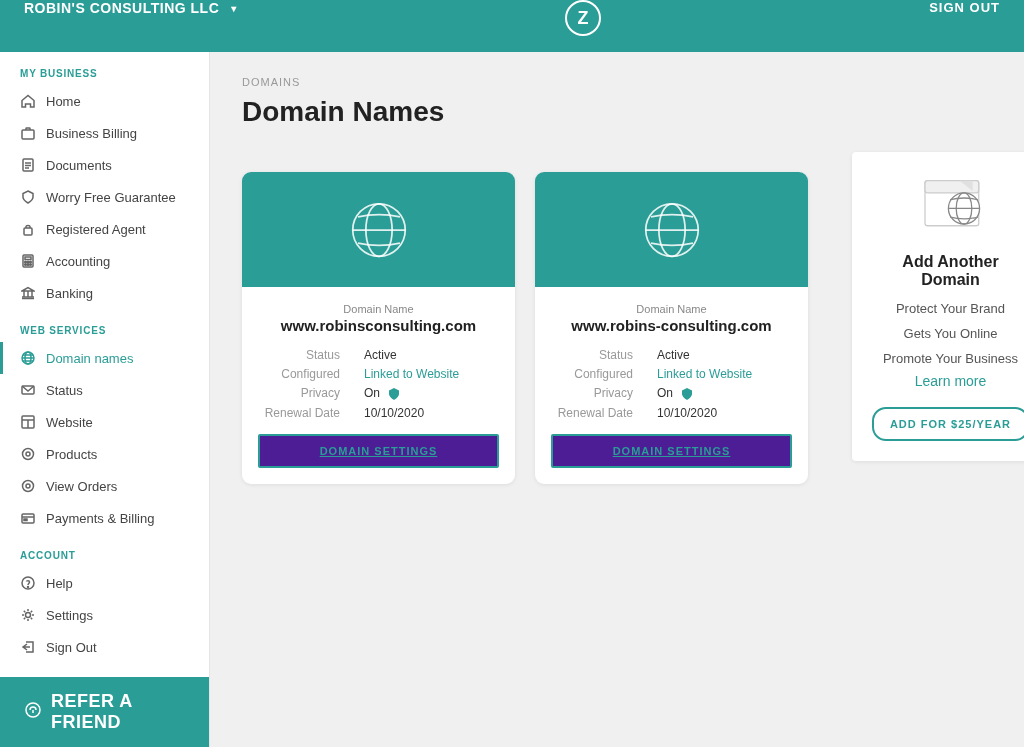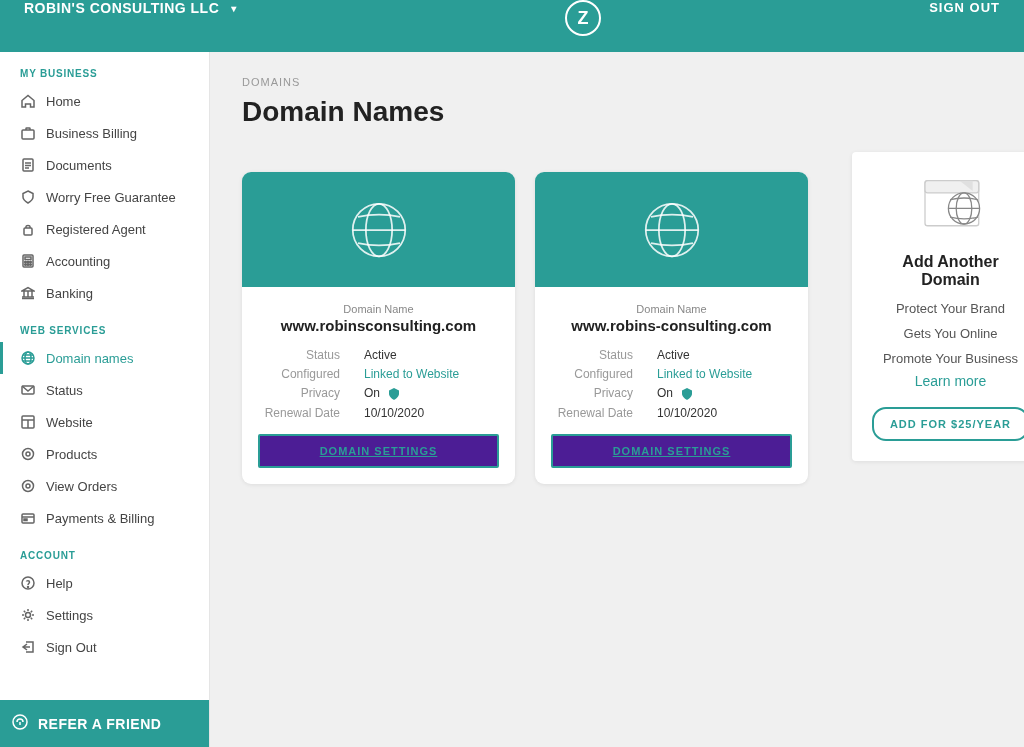--- a/index.html
+++ b/index.html
@@ -104,25 +104,25 @@
       justify-content: center;
       flex-shrink: 0;
       color: #666;
     }
     .sidebar-item.active .sidebar-icon { color: #2a9d96; }
 
     .sidebar-footer {
       margin-top: auto;
       background: #2a9d96;
       color: white;
-      padding: 14px 12px;
+      padding: 14px 25px;
       display: flex;
       align-items: center;
       gap: 10px;
-      font-size: 14px;
+      font-size: 18px;
       font-weight: bold;
       letter-spacing: 0.5px;
       text-transform: uppercase;
       cursor: pointer;
     }
 
     
     .content {
       flex: 1;
       background: #f0f0f0;

